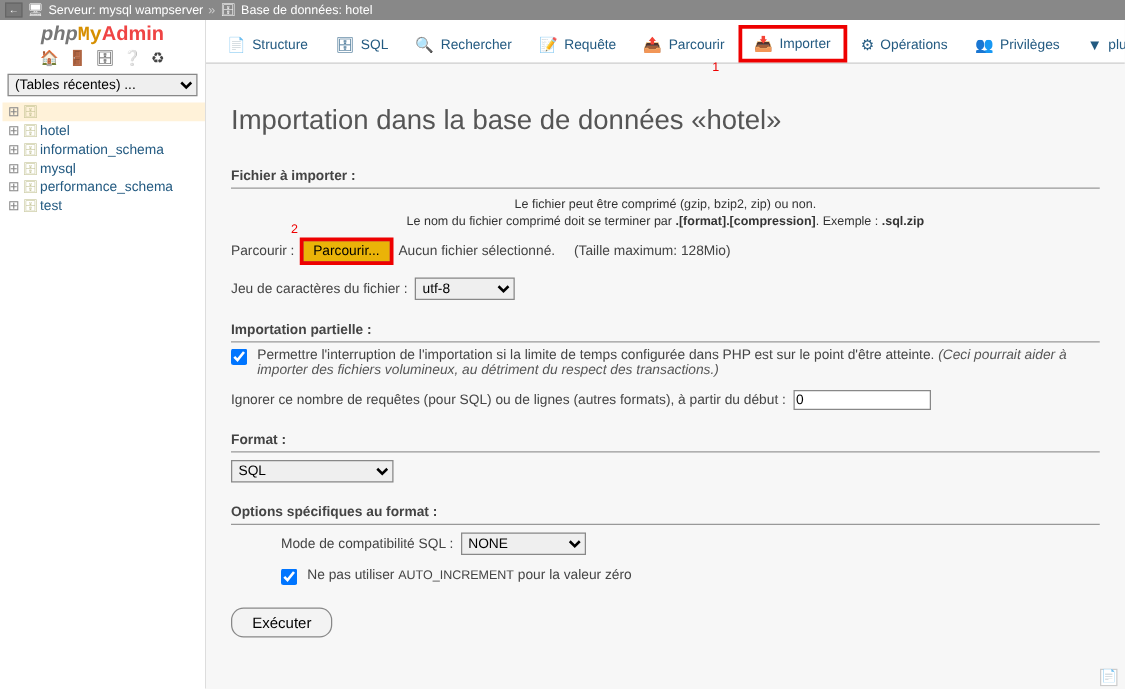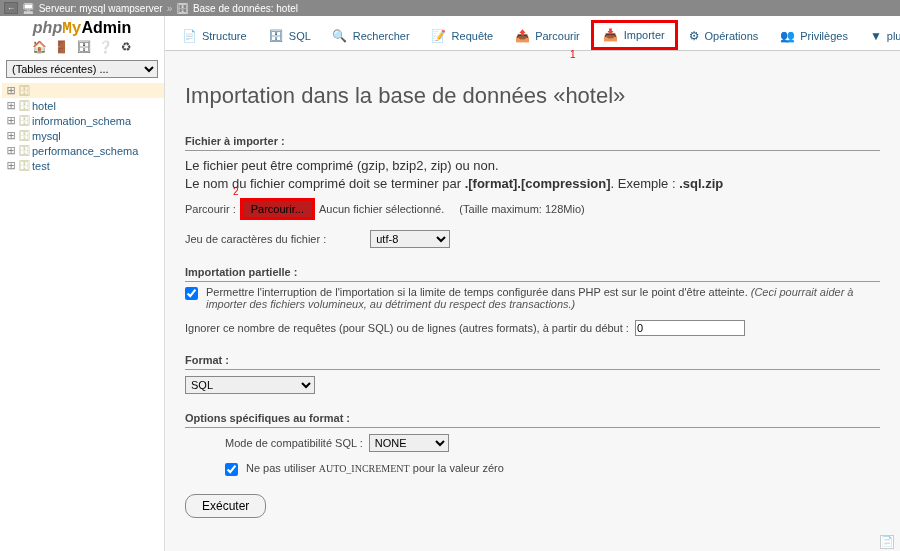--- a/index.html
+++ b/index.html
@@ -7,52 +7,52 @@
   .app { display: flex; flex-direction: column; height: 551px; }
   .topbar { height: 16px; background: #888; color: #fff; font-size: 10px; display:flex; align-items:center; padding:0 4px; position:relative; }
   .topbar .left { flex:1; display:flex; align-items:center; gap:4px; }
   .topbar .collapse-btn { background:#777; color:#fff; border:1px solid #666; width:14px; height:12px; font-size:8px; line-height:10px; text-align:center; }
   .sep { color:#ccc; }
   .main { flex:1; display:flex; min-height:0; }
   .sidebar { width:165px; background:#fff; border-right:1px solid #ddd; display:flex; flex-direction:column; }
   .logo { text-align:center; padding:3px 0 1px; }
   .logo .php { color:#777; font-style:italic; font-weight:bold; font-size:16px; }
   .logo .my { color:#d68f00; font-weight:bold; font-size:16px;font-family:Liberation Mono, monospace; }
-  .logo .admin { color:#000000; font-weight:bold; font-size:16px; }
+  .logo .admin { color:#ef4444; font-weight:bold; font-size:16px; }
   .sidebar-icons { text-align:center; padding:1px 0 3px; }
   .sidebar-icons span { margin:0 2px; font-size:12px; cursor:pointer; }
   .recent-sel { padding:3px 6px; }
   .recent-sel select { width:100%; font-size:11px; }
   .tree { padding:2px 0 0 2px; }
   .tree-item { display:flex; align-items:center; padding:1px 2px; cursor:pointer; font-size:11px; }
   .tree-item .expander { width:14px; text-align:center; color:#888; }
   .tree-item .db-icon { width:14px; color:#bb8; font-size:10px; }
   .tree-item .txt { color:#235a81; }
   .tree-item.hot { background:#fff2d9; }
   .content { flex:1; background:#f7f7f7; min-width:0; overflow:auto; }
   .tabs { display:flex; background:#fff; border-bottom:1px solid #ccc; padding:4px 6px 0 6px; gap:0; }
   .tab { display:flex; align-items:center; gap:5px; padding:5px 10px; border:1px solid transparent; border-bottom:none; font-size:11px; cursor:pointer; color:#235a81; }
   .tab .icon { font-size:12px; }
   .tab.active-highlight { border:3px solid #e00; position:relative; }
   .panel { padding:12px 20px; }
   h1.pgtitle { font-size:22px; font-weight:normal; color:#555; padding:8px 0 14px; }
   .section-label { font-weight:bold; font-size:11px; border-bottom:1px solid #999; padding:4px 0 3px; margin-top:8px; }
-  .help { font-size:13px; color:#333; padding:6px 0 2px; line-height:1.35; }
+  .help { font-size:10px; color:#333; padding:6px 0 2px; line-height:1.35;text-align:center; }
   .row { display:flex; align-items:center; gap:6px; padding:6px 0; font-size:11px; position:relative; }
-  .btn-file { font-size:11px; padding:2px 8px; border:1px solid #888; background:#b91c1c; }
+  .btn-file { font-size:11px; padding:2px 8px; border:1px solid #888; background:#eab308; }
   .anno { position:absolute; color:#e00; font-size:10px; }
   select, input[type=number] { font-size:11px; padding:1px 1px; border:1px solid #888; }
   .format-sel { width:130px; }
   .chkrow { display:flex; align-items:flex-start; gap:8px; padding:4px 0; font-size:11px; }
   .chkrow input { margin-top:1px; }
   .note { font-style:italic; color:#555; }
   .exec-btn { margin:14px 0 0 0; font-size:12px; padding:4px 16px; border:1px solid #888; border-radius:10px; background:#f3f3f3; cursor:pointer; }
   .page-footer { position:absolute; bottom:2px; right:6px; width:14px; height:14px; background:#fff; border:1px solid #ccc; text-align:center; font-size:10px; line-height:12px; color:#555; }
   .red-highlight { outline:3px solid #e00; outline-offset:-1px; }
-  code.mono { font-family: Liberation Serif, serif; font-size:10px; }
+  code.mono { font-family: Liberation Sans, sans-serif; font-size:10px; }
 </style>
 </head>
 <body>
 
 <div class="app">
   <div class="topbar">
     <div class="left">
       <span class="collapse-btn">←</span>
       <span>🖥</span>
       <span>Serveur: mysql wampserver</span>
@@ -164,21 +164,21 @@
         </div>
         <div class="row" style="position:relative;">
           <span class="anno" style="left:48px;top:-8px;">2</span>
           <span>Parcourir :</span>
           <button class="btn-file red-highlight">Parcourir...</button>
           <span>Aucun fichier sélectionné.</span>
           &nbsp;<span>(Taille maximum: 128Mio)</span>
         </div>
         <div class="row">
           <span>Jeu de caractères du fichier :</span>
-          <select style="width:80px;margin-left:38px;"><option>utf-8</option></select>
+          <select style="width:80px;"><option>utf-8</option></select>
         </div>
 
         <div class="section-label">Importation partielle :</div>
         <div class="chkrow">
           <input type="checkbox" checked="" style="">
           <span>
             <span>Permettre l'interruption de l'importation si la limite de temps configurée dans PHP est sur le point d'être atteinte. </span><span class="note">(Ceci pourrait aider à importer des fichiers volumineux, au détriment du respect des transactions.)</span>
           </span>
         </div>
         <div class="row">
@@ -187,21 +187,21 @@
         </div>
 
         <div class="section-label">Format :</div>
         <div class="row">
           <select class="format-sel"><option>SQL</option></select>
         </div>
 
         <div class="section-label">Options spécifiques au format :</div>
         <div class="row" style="padding-left:40px;">
           <span>Mode de compatibilité SQL :</span>
-          <select style="width:80px;"><option>NONE</option></select>
+          <select style="width:100px;"><option>NONE</option></select>
         </div>
         <div class="chkrow" style="padding-left:40px;">
           <input type="checkbox" checked="" style="">
           <span>
             <span>Ne pas utiliser </span><code class="mono">AUTO_INCREMENT</code><span> pour la valeur zéro</span>
           </span>
         </div>
 
         <button class="exec-btn">Exécuter</button>
       </div>

